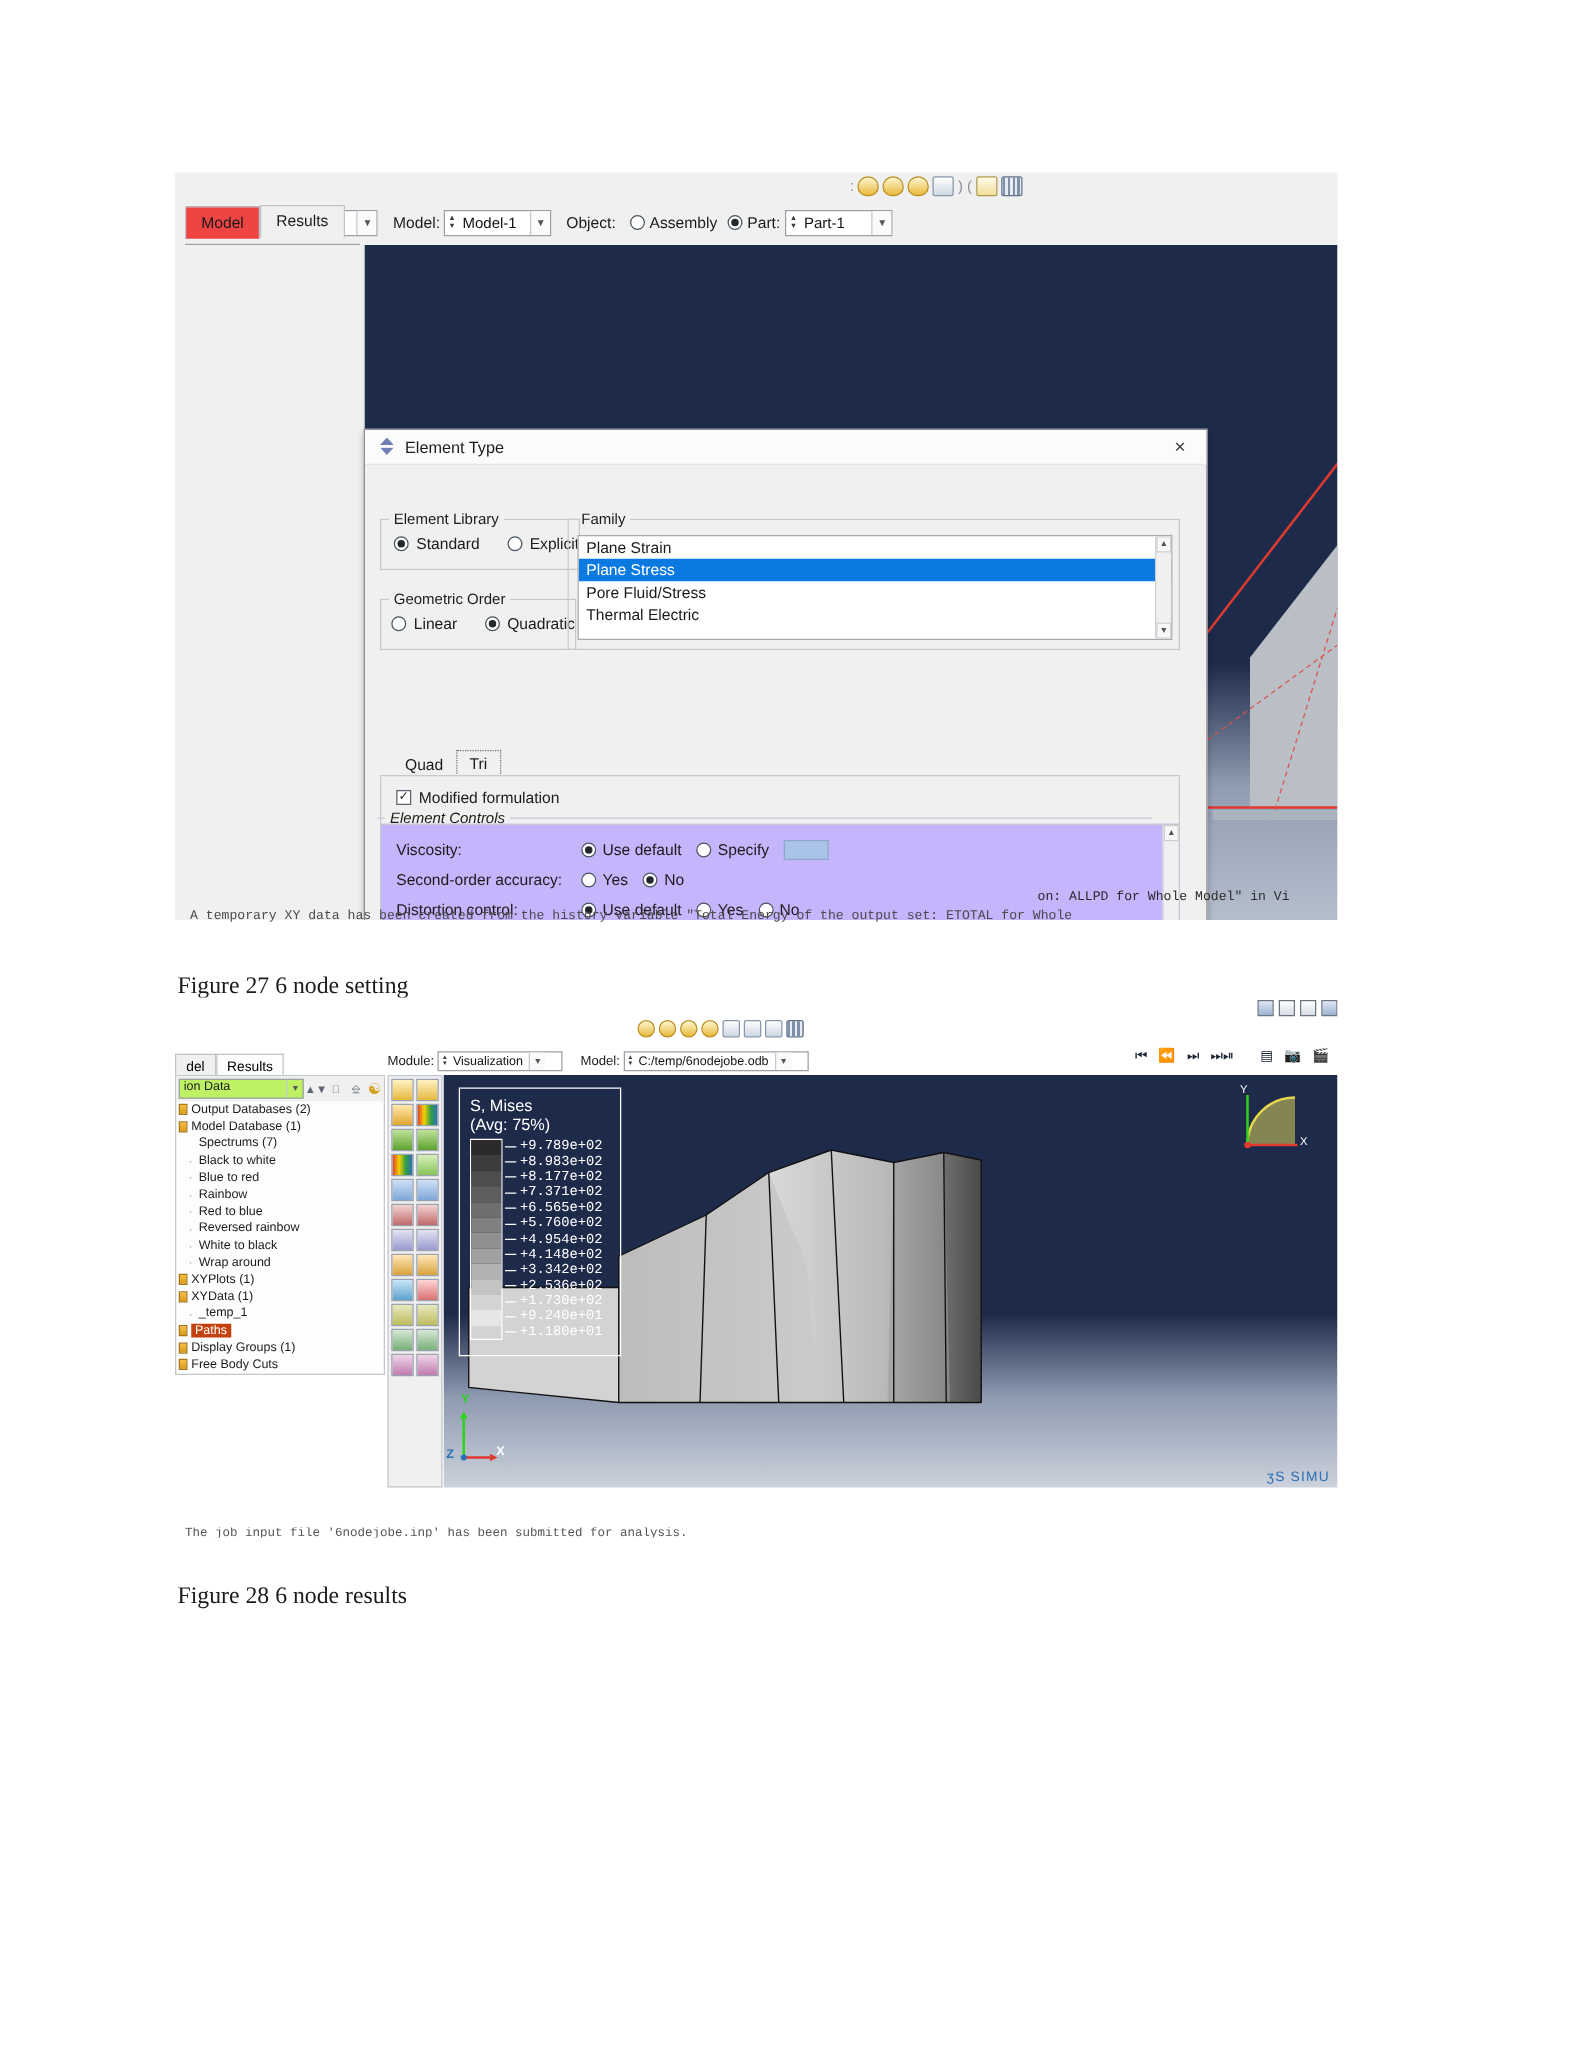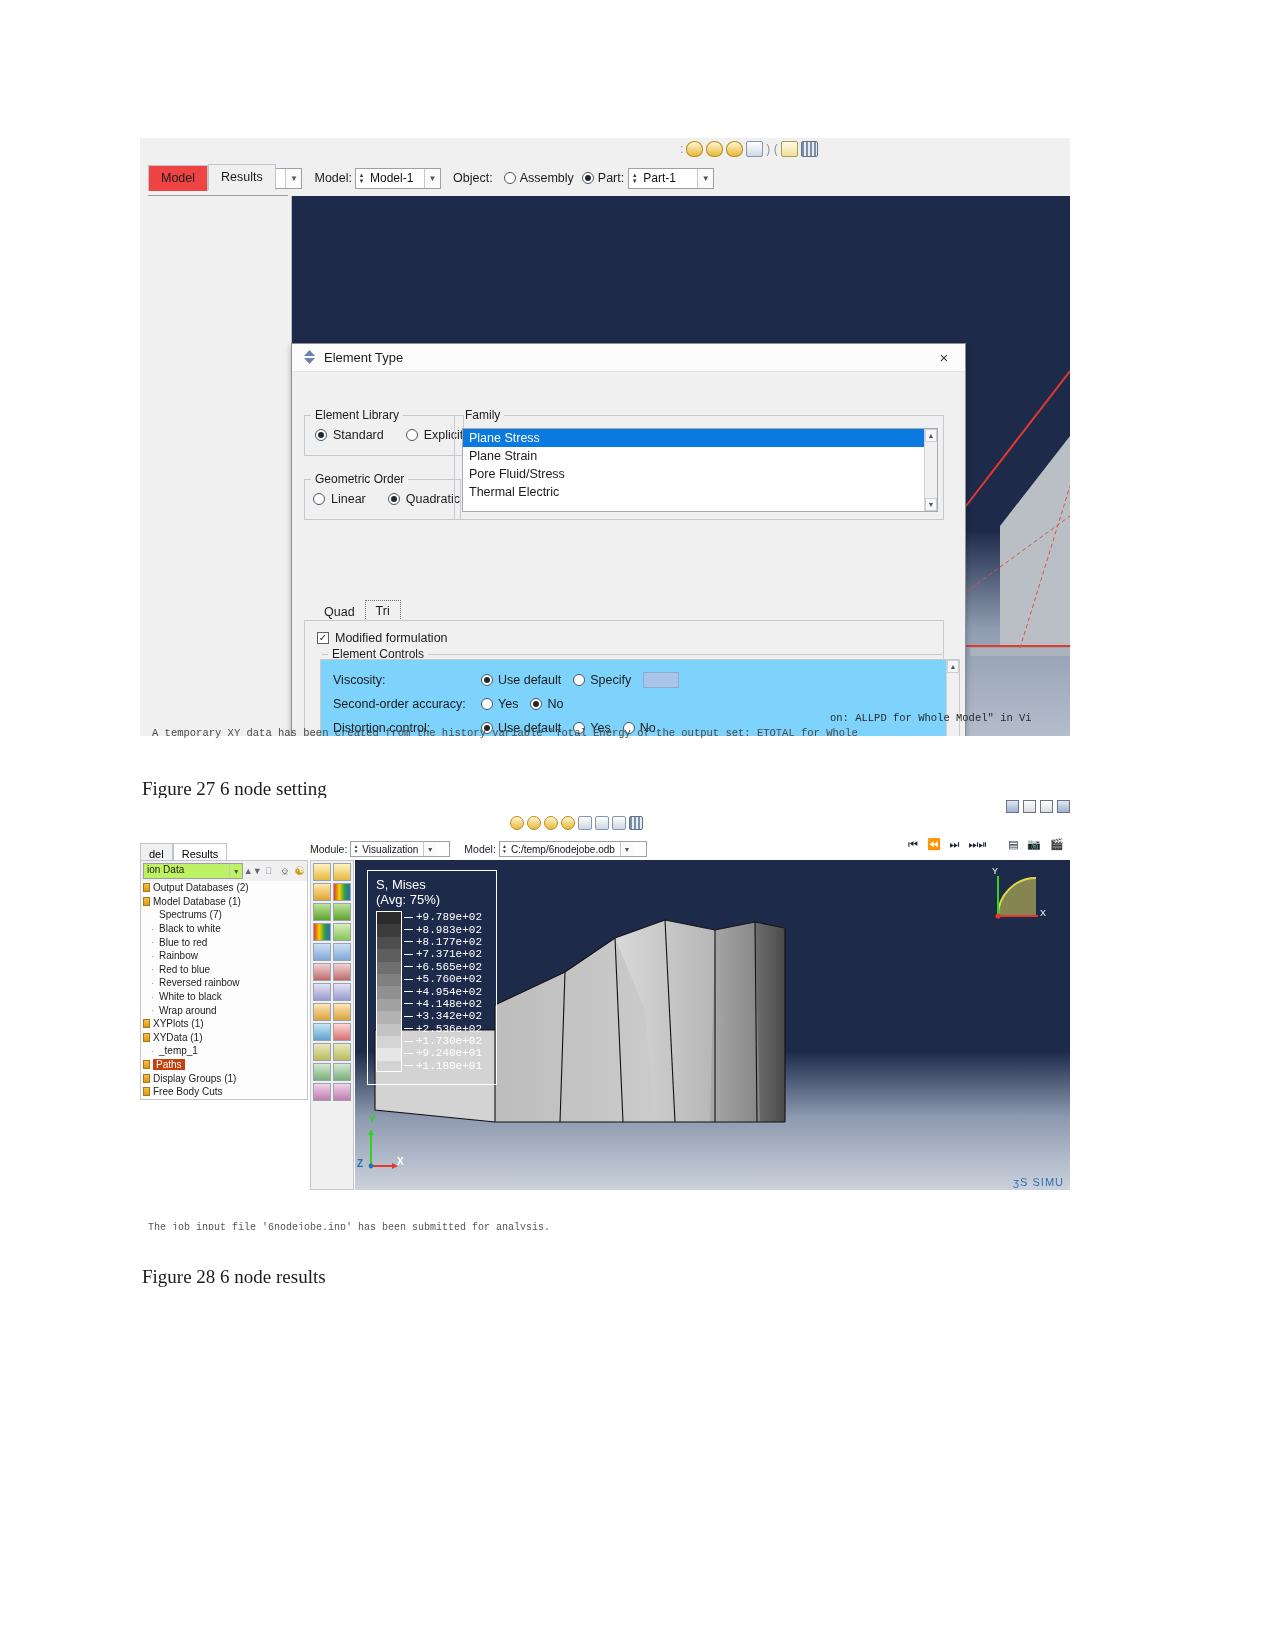--- a/index.html
+++ b/index.html
@@ -159,22 +159,22 @@
     position:absolute; left:12px; top:248px; width:640px; height:115px;
     border:1px solid #c6c9cd; background:#f0f0f0;
   }
   .chk {
     width:12px; height:12px; border:1px solid #5a636d; background:#fff;
     display:inline-flex; align-items:center; justify-content:center;
     font-size:10px; line-height:10px; color:#1b1b1b; flex:0 0 auto;
   }
 
   .ctrl-area {
-    position:absolute; left:28px; top:287px; width:640px; height:152px;
-    border:1px solid #c6c9cd; background:#7dd3fc;
+    position:absolute; left:12px; top:287px; width:640px; height:152px;
+    border:1px solid #c6c9cd; background:#c4b5fd;
   }
   .ctrl-rows { position:relative; padding:8px 0 0 12px; }
   .crow {
     display:flex; align-items:center; font-size:12.5px; color:#1b1b1b;
     height:24px;
   }
   .crow .cl { width:148px; flex:0 0 auto; }
   .crow .opt { display:flex; align-items:center; gap:5px; margin-right:12px; }
   .valbox { width:36px; height:16px; background:#a9c4e8; border:1px solid #8fa8c9; }
 
@@ -420,43 +420,43 @@
           <span class="gap"></span>
           <span class="radio-in on"></span>
           <span>Quadratic</span>
         </div>
       </fieldset>
 
       <fieldset class="grp" style="left:162px; top:36px; width:490px; height:112px;">
         <legend>Family</legend>
       </fieldset>
       <div class="listbox" style="left:170px; top:56px; width:476px; height:84px;">
+        <div class="row">Plane Strain</div>
         <div class="row sel">Plane Stress</div>
-        <div class="row">Plane Strain</div>
         <div class="row">Pore Fluid/Stress</div>
         <div class="row">Thermal Electric</div>
         <div class="vscroll">
           <div class="vb">▲</div>
           <div class="vb">▼</div>
         </div>
       </div>
 
       <div class="shape-tabs">
         <div class="st">Quad</div>
         <div class="st active">Tri</div>
       </div>
 
       <div class="shape-panel">
         <div class="radline" style="padding:10px 0 0 12px;">
           <span class="chk">✓</span>
           <span>Modified formulation</span>
         </div>
       </div>
 
-      <fieldset class="grp" style="left:30px; top:275px; width:620px; height:12px; border-bottom:none; border-left:none; border-right:none;">
+      <fieldset class="grp" style="left:10px; top:275px; width:620px; height:12px; border-bottom:none; border-left:none; border-right:none;font-style:italic;">
         <legend>Element Controls</legend>
       </fieldset>
       <div class="ctrl-area">
         <div class="ctrl-rows">
 
           <div class="crow">
             <span class="cl">Viscosity:</span>
             <span class="opt">
               <span class="radio-in on"></span>
               <span>Use default</span>

